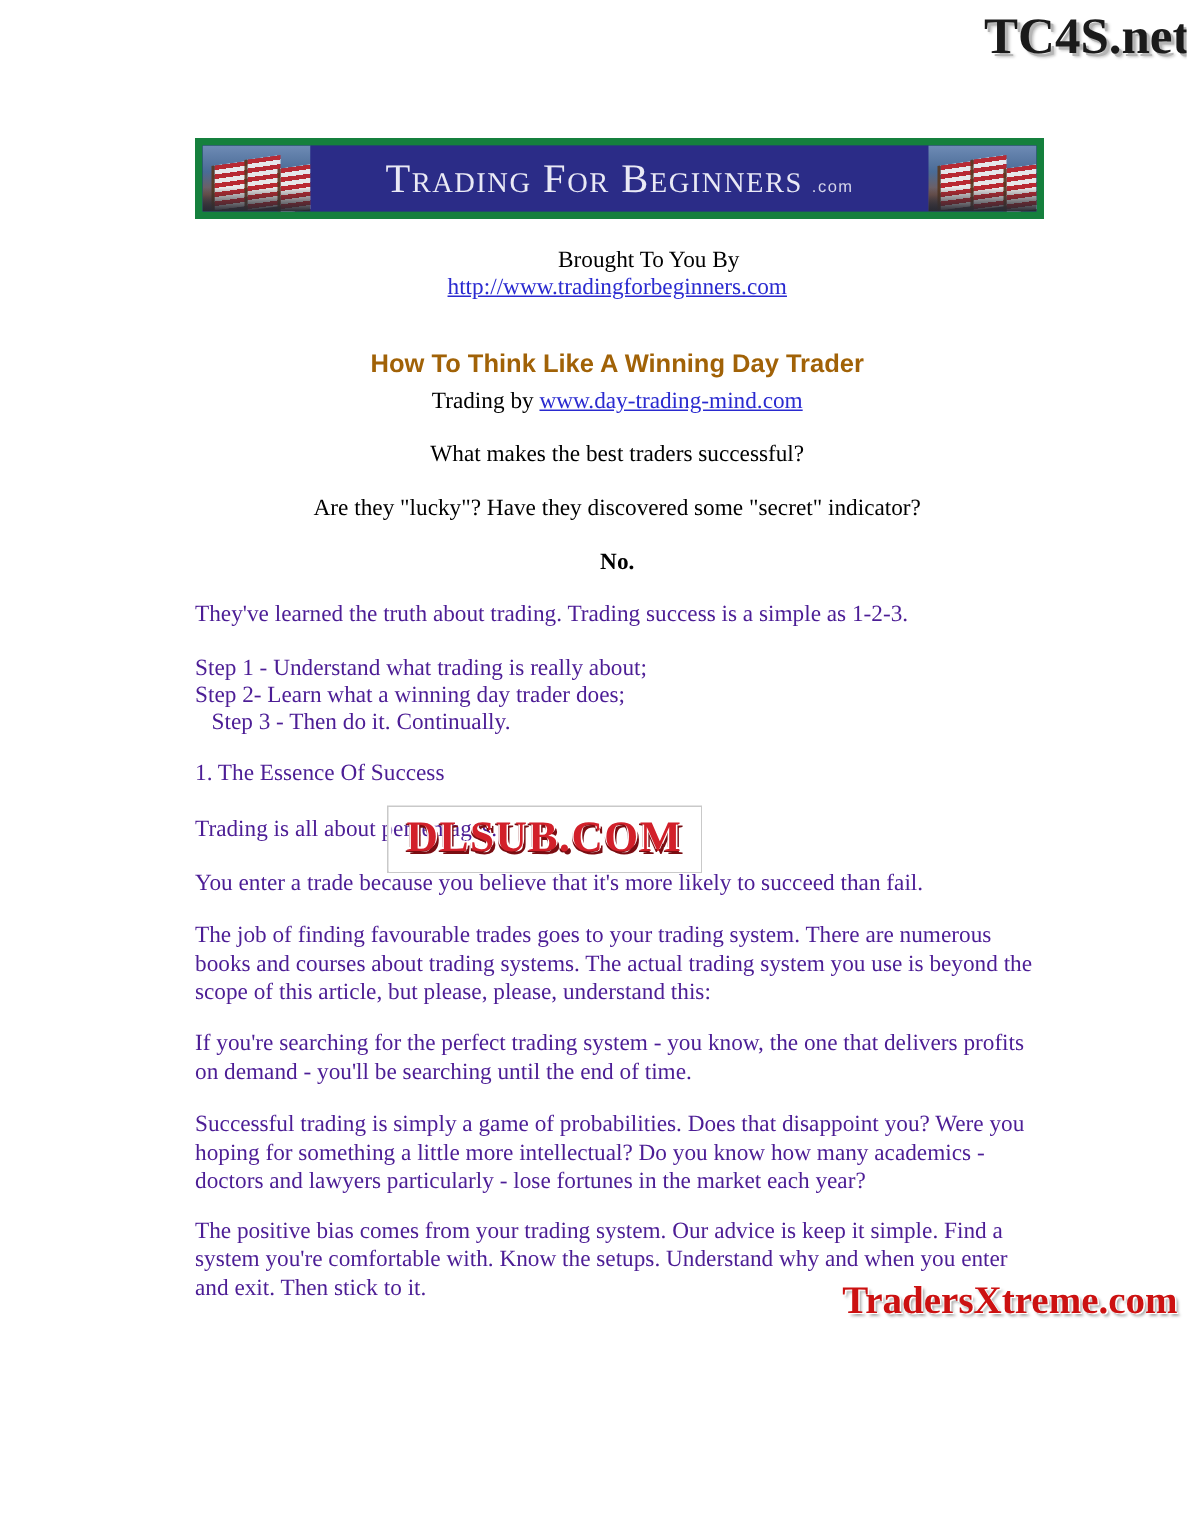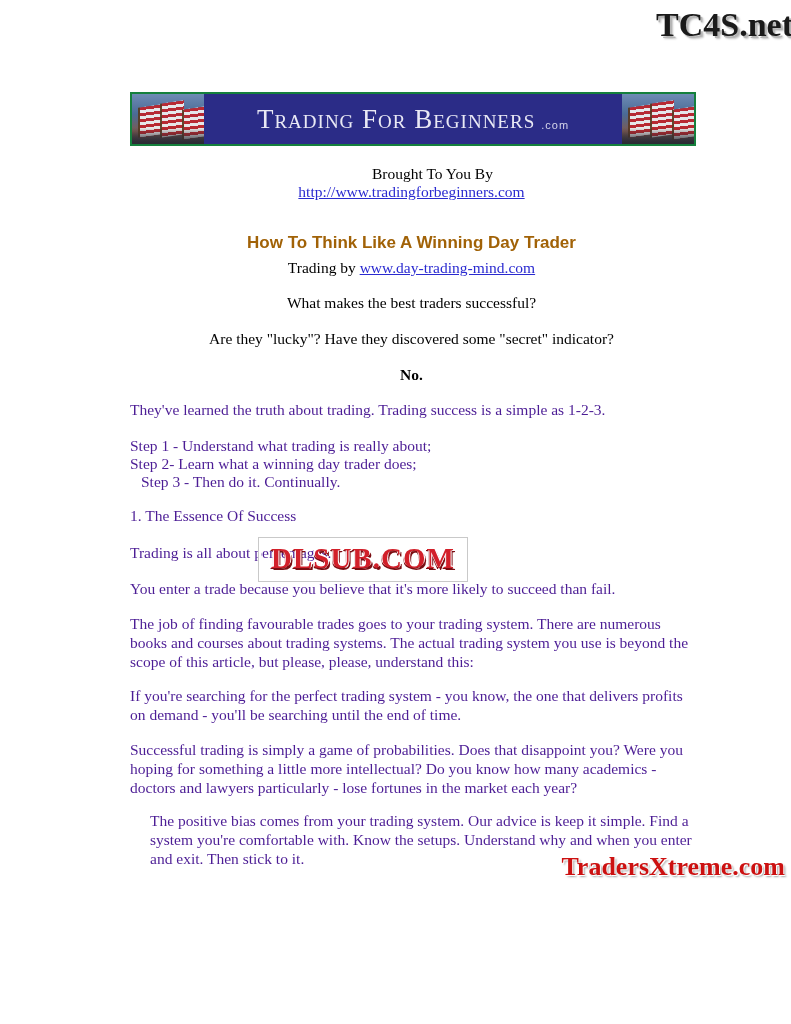--- a/index.html
+++ b/index.html
@@ -37,21 +37,21 @@
     white-space: nowrap;
   }
 
   
   .banner {
     position: absolute;
     left: 114px;
     top: 92px;
     width: 566px;
     height: 54px;
-    border: 2px solid #15803d;
+    border: 5px solid #15803d;
     box-sizing: border-box;
     background: #2b2c87;
     overflow: hidden;
     display: flex;
     align-items: stretch;
   }
   .banner-side {
     width: 72px;
     position: relative;
     overflow: hidden;
@@ -222,21 +222,21 @@
     <div class="block" style="left:114px; top:543px; width:580px;">Trading is all about percentages.</div>
 
     <div class="block" style="left:114px; top:579px; width:580px;">You enter a trade because you believe that it's more likely to succeed than fail.</div>
 
     <div class="block" style="left:114px; top:614px; width:560px;">The job of finding favourable trades goes to your trading system.  There are numerous books and courses about trading systems.   The actual trading system you use is beyond the scope of this article, but please, please, understand this:</div>
 
     <div class="block" style="left:114px; top:686px; width:570px;">If you're searching for the perfect trading system - you know, the one that delivers profits on demand - you'll be searching until the end of time.</div>
 
     <div class="block" style="left:114px; top:740px; width:560px;">Successful trading is simply a game of probabilities.  Does that disappoint you?  Were you hoping for something a little more intellectual?  Do you know how many academics - doctors and lawyers particularly - lose fortunes in the market each year?</div>
 
-    <div class="block" style="left:114px; top:811px; width:560px;margin-left:20px;">The positive bias comes from your trading system.  Our advice is keep it simple.  Find a system you're comfortable with.  Know the setups.  Understand why and when you enter and exit.  Then stick to it.</div>
+    <div class="block" style="left:114px; top:811px; width:560px;">The positive bias comes from your trading system.  Our advice is keep it simple.  Find a system you're comfortable with.  Know the setups.  Understand why and when you enter and exit.  Then stick to it.</div>
 
   </div>
 
   <div class="wm-red">DLSUB.COM</div>
 
   <div class="wm-bottom">TradersXtreme.com</div>
 
 </div>
 
 </body></html>

